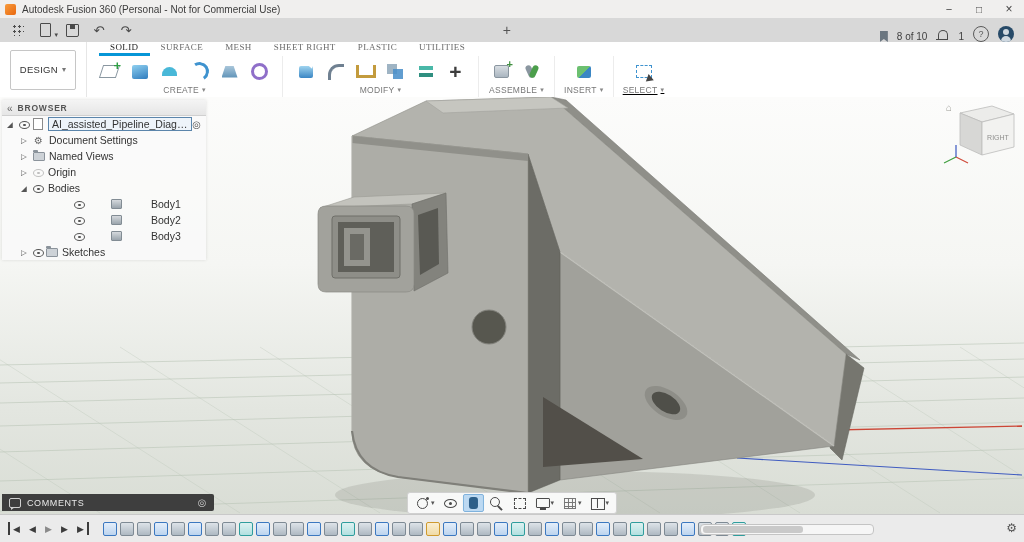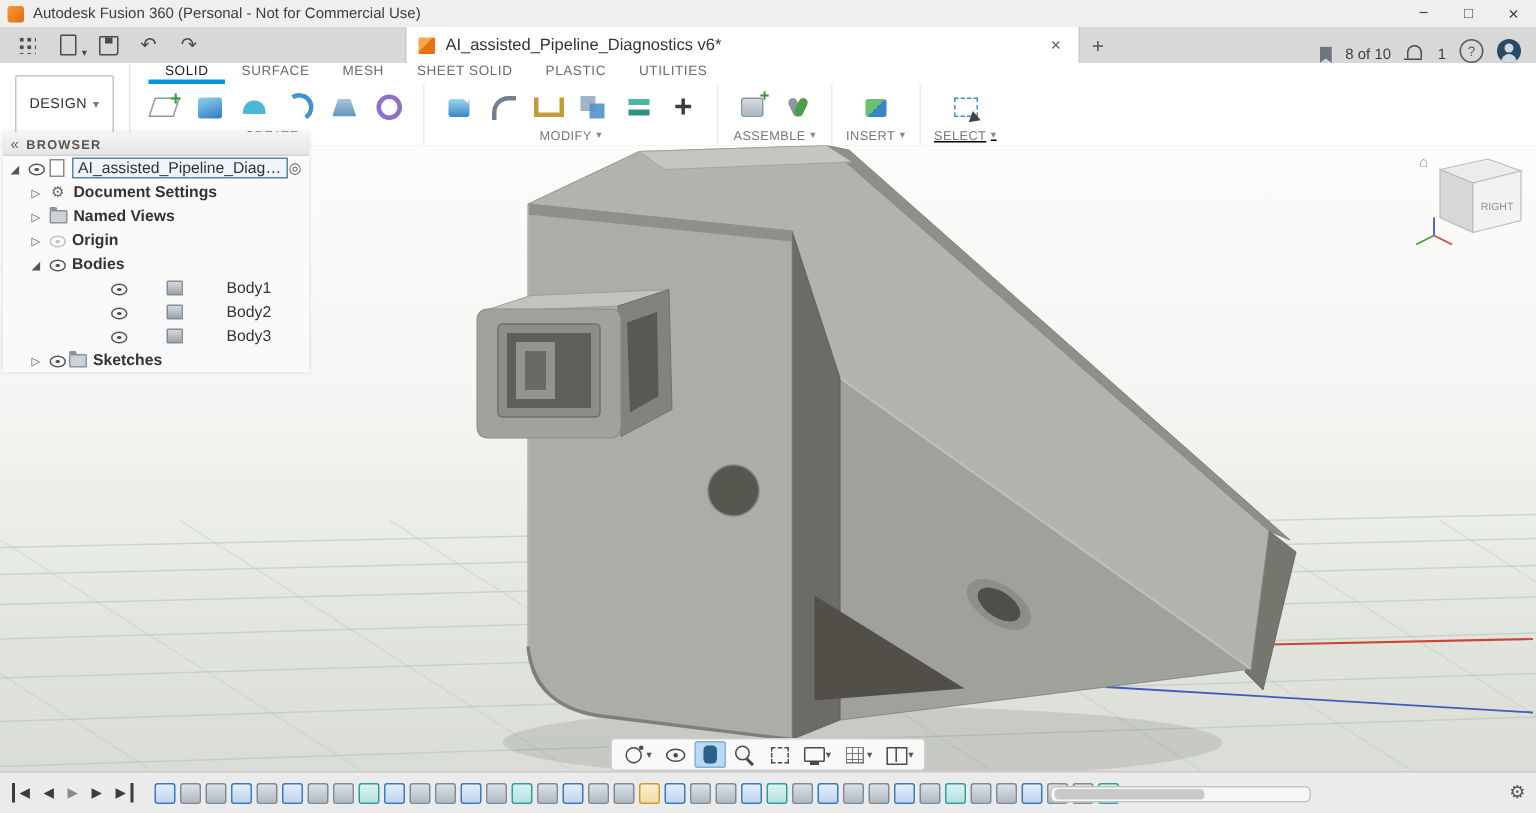--- a/index.html
+++ b/index.html
@@ -49,21 +49,21 @@
   .i-avatar::before{content:"";position:absolute;left:5px;top:3px;width:6px;height:6px;border-radius:50%;background:#cfd8e0;}
   .i-avatar::after{content:"";position:absolute;left:3px;top:10px;width:10px;height:7px;border-radius:5px 5px 0 0;background:#cfd8e0;}
 
   
   .toolbar{position:absolute;top:42px;left:0;right:0;height:55px;background:#ffffff;border-bottom:1px solid #d5d5d5;display:flex;}
   .design-wrap{display:flex;align-items:center;padding:0 10px;border-right:1px solid #e6e6e6;}
   .design-btn{border:1px solid #c6c6c6;border-radius:2px;width:64px;height:38px;display:flex;align-items:center;justify-content:center;
               gap:4px;font-size:9.5px;color:#333;letter-spacing:.3px;}
   .design-btn::after{content:"▾";font-size:8px;color:#777;}
   .tb-main{display:flex;flex-direction:column;flex:1;min-width:0;}
-  .tb-tabs{display:flex;height:16px;margin-left:12px;align-items:center;}
+  .tb-tabs{display:flex;height:16px;margin-left:12px;align-items:center;font-family:Liberation Serif, serif;}
   .tb-tab{padding:0 11px 1px;font-size:9px;color:#6b6b6b;letter-spacing:.4px;border-bottom:3px solid transparent;}
   .tb-tab[data-active="true"]{color:#1c1c1c;border-bottom-color:#0696d7;}
   .tb-groups{display:flex;flex:1;align-items:center;}
   .tb-group{display:flex;flex-direction:column;align-items:center;justify-content:space-between;padding:2px 9px 2px;border-right:1px solid #ececec;}
   .tb-icons{display:flex;gap:3px;align-items:center;flex:1;}
   .tb-glabel{font-size:8.5px;color:#777;display:flex;gap:3px;align-items:center;letter-spacing:.3px;}
   .tb-glabel::after{content:"▾";font-size:7px;color:#888;}
   .tool{width:27px;height:27px;display:flex;align-items:center;justify-content:center;position:relative;}
 
   .tb-icons [data-icon="create-sketch-icon"]::before{content:"";width:15px;height:11px;border:1.4px solid #8a97a1;transform:skewX(-18deg);}
@@ -90,28 +90,28 @@
   .tb-icons [data-icon="insert-mesh-icon"]::before{content:"";width:14px;height:12px;border-radius:2px;background:linear-gradient(135deg,#6cc070 50%,#3a86c4 50%);}
   .tb-icons [data-icon="select-icon"]::before{content:"";width:14px;height:11px;border:1.5px dashed #3f93cf;}
   .tb-icons [data-icon="select-icon"]::after{content:"";position:absolute;right:3px;bottom:2px;width:0;height:0;border-left:7px solid #444;border-top:4px solid transparent;border-bottom:4px solid transparent;transform:rotate(20deg);}
 
   
   .viewport{position:absolute;top:97px;left:0;right:0;bottom:28px;
             background:linear-gradient(180deg,#fcfcfb 0%,#f5f6f3 40%,#e3e6e0 75%,#d9ddd5 100%);}
   .viewport svg{position:absolute;left:0;top:0;}
 
   
-  .browser{position:absolute;top:88px;left:2px;width:204px;background:rgba(249,249,249,.88);font-size:10.5px;color:#333;
+  .browser{position:absolute;top:100px;left:2px;width:204px;background:rgba(249,249,249,.88);font-size:10.5px;color:#333;
            box-shadow:0 0 3px rgba(0,0,0,.12);}
   .br-header{height:15px;display:flex;align-items:center;background:linear-gradient(#f4f4f4,#e6e6e6);
              border-bottom:1px solid #d0d0d0;padding:0 5px;gap:5px;}
   .br-collapse::before{content:"«";color:#666;font-size:10px;}
   .br-title{font-size:8.5px;font-weight:bold;color:#555;letter-spacing:.8px;}
   .br-row{display:flex;align-items:center;height:16px;padding-left:5px;}
-  .br-row[data-level="1"]{padding-left:19px;font-weight:bold;}
+  .br-row[data-level="1"]{padding-left:19px;}
   .br-row[data-level="2"]{padding-left:36px;gap:24px;}
   .arrow{width:11px;flex:none;font-size:7.5px;color:#555;}
   .br-row[data-expand="closed"] .arrow::before{content:"▷";}
   .br-row[data-expand="open"] .arrow::before{content:"◢";}
   .eye{display:none;width:13px;height:10px;position:relative;flex:none;}
   .br-row[data-eye] .eye{display:block;}
   .br-row[data-eye="dim"] .eye{opacity:.35;}
   .eye::before{content:"";position:absolute;left:1px;top:2px;width:9px;height:6px;border:1px solid #555;border-radius:50%;}
   .eye::after{content:"";position:absolute;left:5px;top:4.5px;width:2.5px;height:2.5px;border-radius:50%;background:#555;}
   .ricon{display:none;flex:none;margin-right:1px;position:relative;}
@@ -200,25 +200,20 @@
   <div class="tabrow" data-name="document-tab-bar">
     <div class="qa" data-name="quick-access-toolbar">
 
     <span class="qa-icon" data-name="app-grid-icon"></span>
         <span class="qa-icon" data-name="file-menu-icon"></span>
         <span class="qa-icon" data-name="save-icon"></span>
         <span class="qa-icon" data-name="undo-icon"></span>
         <span class="qa-icon" data-name="redo-icon"></span>
       </div>
     <div class="spacer" data-name="tab-bar-spacer"></div>
-    <div class="doc-tab" data-name="document-tab">
-      <span class="i-doccube" data-name="document-type-icon"></span>
-      <span class="title" data-name="document-tab-title">AI_assisted_Pipeline_Diagnostics v6*</span>
-      <span class="tab-close" data-name="tab-close-icon"></span>
-    </div>
     <span class="tab-plus" data-name="new-document-tab-button"></span>
     <div class="spacer" data-name="tab-bar-spacer"></div>
     <div class="tab-right" data-name="tab-bar-status-area">
       <span class="i-ribbon" data-name="docs-limit-icon"></span>
       <span data-name="docs-limit-badge">8 of 10</span>
       <span class="i-bell" data-name="notifications-bell-icon"></span>
       <span data-name="notification-count">1</span>
       <span class="i-help" data-name="help-icon"></span>
       <span class="i-avatar" data-name="user-avatar"></span>
     </div>
@@ -239,21 +234,21 @@
 
           <div class="tb-tab" data-name="toolbar-tab">
             <span>SURFACE</span>
           </div>
 
           <div class="tb-tab" data-name="toolbar-tab">
             <span>MESH</span>
           </div>
 
           <div class="tb-tab" data-name="toolbar-tab">
-            <span>SHEET SOLID</span>
+            <span>SHEET RIGHT</span>
           </div>
 
           <div class="tb-tab" data-name="toolbar-tab">
             <span>PLASTIC</span>
           </div>
 
           <div class="tb-tab" data-name="toolbar-tab">
             <span>UTILITIES</span>
           </div>
         </div>
@@ -466,20 +461,25 @@
           <span class="arrow" data-name="expand-arrow-icon"></span>
           <span class="eye" data-name="visibility-eye-icon"></span>
           <span class="ricon" data-name="item-type-icon"></span>
           <span class="rlabel" data-name="browser-item-label">Sketches</span>
 
         </div>
 
       </div>
   </div>
 
+  <div class="commentsbar" data-name="comments-bar">
+    <span class="i-bubble" data-name="comment-bubble-icon"></span>
+    <span data-name="comments-label">COMMENTS</span>
+    <span class="cm-target" data-name="comments-target-icon"></span>
+  </div>
 
   <div class="navbar" data-name="navigation-bar">
 
       <span class="nav-item" data-name="orbit-icon" data-icon="orbit-icon" data-caret="true">
         <i class="nico"></i>
       </span>
 
       <span class="nav-item" data-name="look-at-icon" data-icon="look-at-icon">
         <i class="nico"></i>
       </span>

